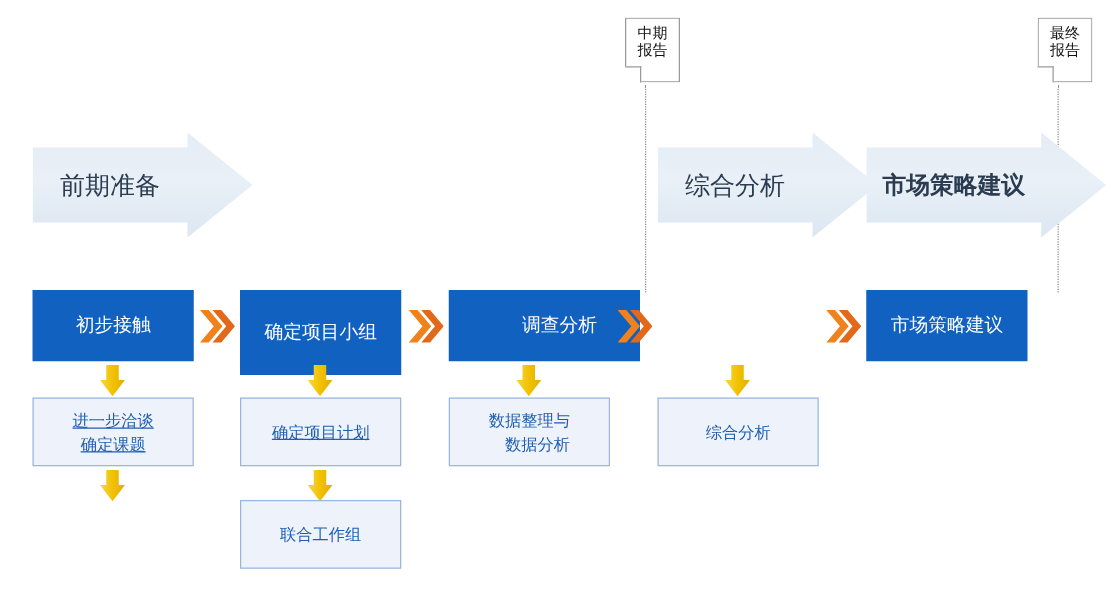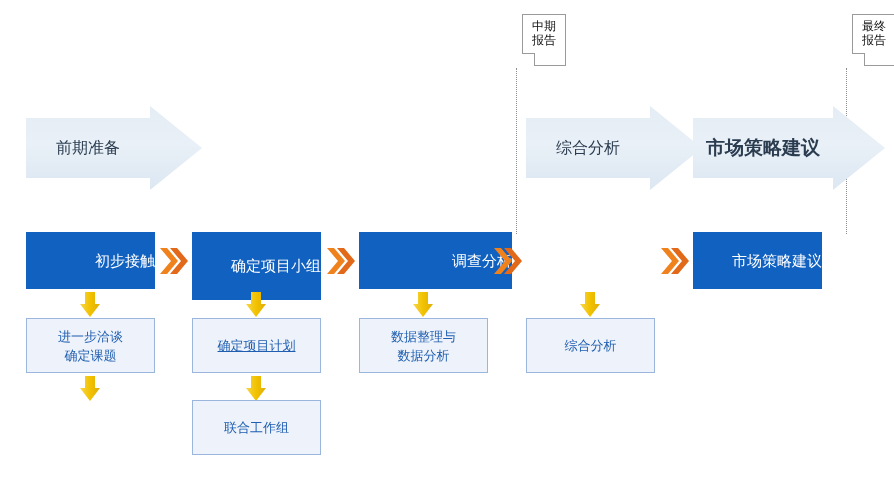--- a/index.html
+++ b/index.html
@@ -4,21 +4,21 @@
 <style>
   html,body{margin:0;padding:0;}
   body{
     width:894px;height:487px;background:#ffffff;overflow:hidden;
     font-family:"Liberation Sans","DejaVu Sans",sans-serif;
     position:relative;
   }
   #stage{position:absolute;left:0;top:0;width:894px;height:487px;}
 
   
-  .note{position:absolute;width:44px;height:52px;margin-left:22px;}
+  .note{position:absolute;width:44px;height:52px;}
   .note .paper{
     position:absolute;left:0;top:0;width:44px;height:52px;
     background:#ffffff;
     border:1px solid #9a9a9a;
     box-sizing:border-box;
     clip-path:polygon(0 0,100% 0,100% 100%,13px 100%,0 calc(100% - 13px));
   }
   .note .fold{
     position:absolute;left:0px;bottom:0px;width:13px;height:13px;
     background:#ffffff;
@@ -38,31 +38,31 @@
 
   
   .phase{
     position:absolute;
     background:linear-gradient(180deg,#e4ecf5 0%,#e9f0f7 45%,#dce7f2 100%);
     clip-path:polygon(0 12px,124px 12px,124px 0,176px 42px,124px 84px,124px 72px,0 72px);
   }
   .phase .plabel{
     position:absolute;left:0;top:12px;width:124px;height:60px;
     display:flex;align-items:center;justify-content:center;
-    color:#2b3c50;font-size:16px;white-space:nowrap;
+    color:#2b3c50;font-size:20px;white-space:nowrap;
   }
   .phase.wide{
     clip-path:polygon(0 12px,140px 12px,140px 0,192px 42px,140px 84px,140px 72px,0 72px);
   }
   .phase.wide .plabel{width:140px;font-weight:bold;font-size:19px;}
 
   
   .bluebox{
     position:absolute;background:#1161c0;
-    display:flex;align-items:center;justify-content:flex-end;
+    display:flex;align-items:center;justify-content:center;
     color:#ffffff;font-size:15px;line-height:20px;text-align:center;
   }
 
   
   .chev{position:absolute;width:28px;height:30px;}
   .chev svg{display:block;}
 
   
   .goldarrow{position:absolute;width:22px;height:26px;}
   .goldarrow svg{display:block;}
@@ -172,28 +172,28 @@
       <polygon points="6,0 16,0 16,12 21,12 11,25 1,12 6,12" fill="url(#g1)"></polygon>
     </svg>
   </div>
   <div class="goldarrow" style="left:579px;top:292px;">
     <svg width="22" height="26" viewBox="0 0 22 26">
       <polygon points="6,0 16,0 16,12 21,12 11,25 1,12 6,12" fill="url(#g1)"></polygon>
     </svg>
   </div>
 
   <div class="subbox" style="left:26px;top:318px;width:129px;height:55px;">
-    <span style="white-space:pre-line;">进一步洽谈
+    <span style="white-space:pre-line;text-decoration:underline;">进一步洽谈
 确定课题</span>
   </div>
   <div class="subbox" style="left:192px;top:318px;width:129px;height:55px;text-decoration:underline;">
     <span style="white-space:pre-line;">确定项目计划</span>
   </div>
   <div class="subbox" style="left:359px;top:318px;width:129px;height:55px;">
-    <span style="white-space:pre-line;">数据整理与
+    <span style="white-space:pre-line;text-align:right;">数据整理与
 数据分析</span>
   </div>
   <div class="subbox" style="left:526px;top:318px;width:129px;height:55px;">
     <span style="white-space:pre-line;">综合分析</span>
   </div>
 
   <div class="goldarrow" style="left:79px;top:376px;">
     <svg width="22" height="26" viewBox="0 0 22 26">
       <polygon points="6,0 16,0 16,12 21,12 11,25 1,12 6,12" fill="url(#g1)"></polygon>
     </svg>

